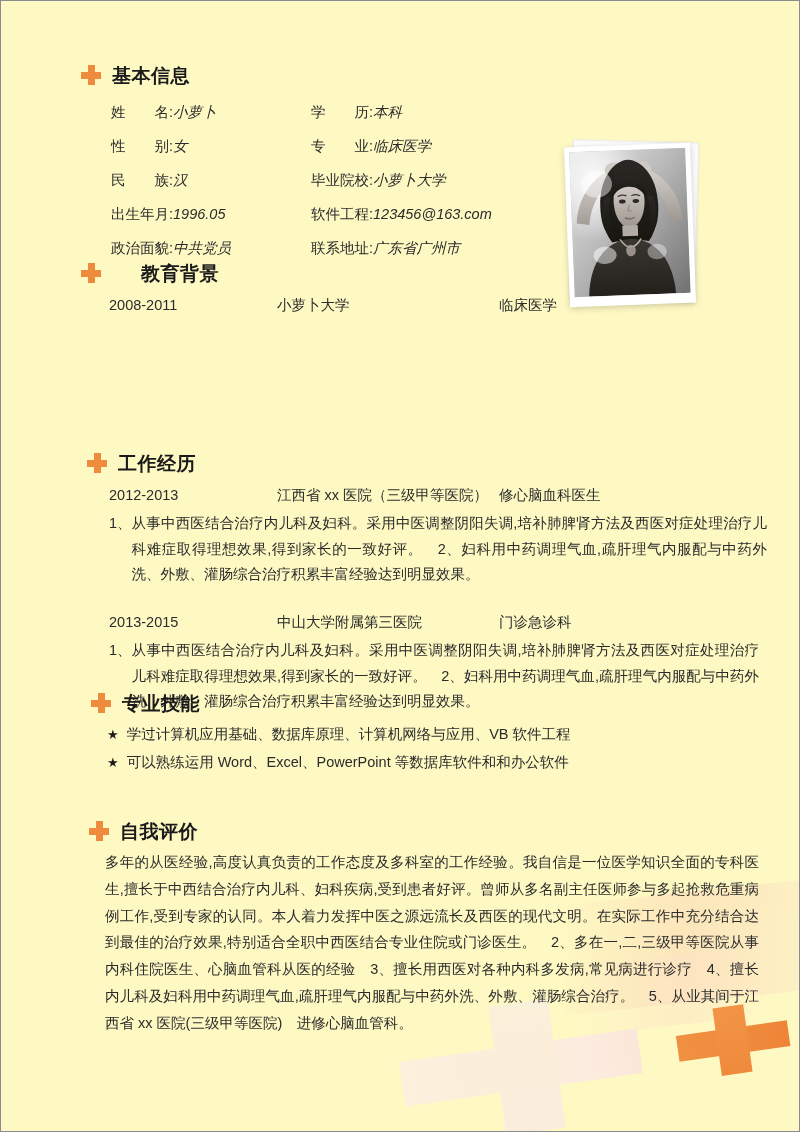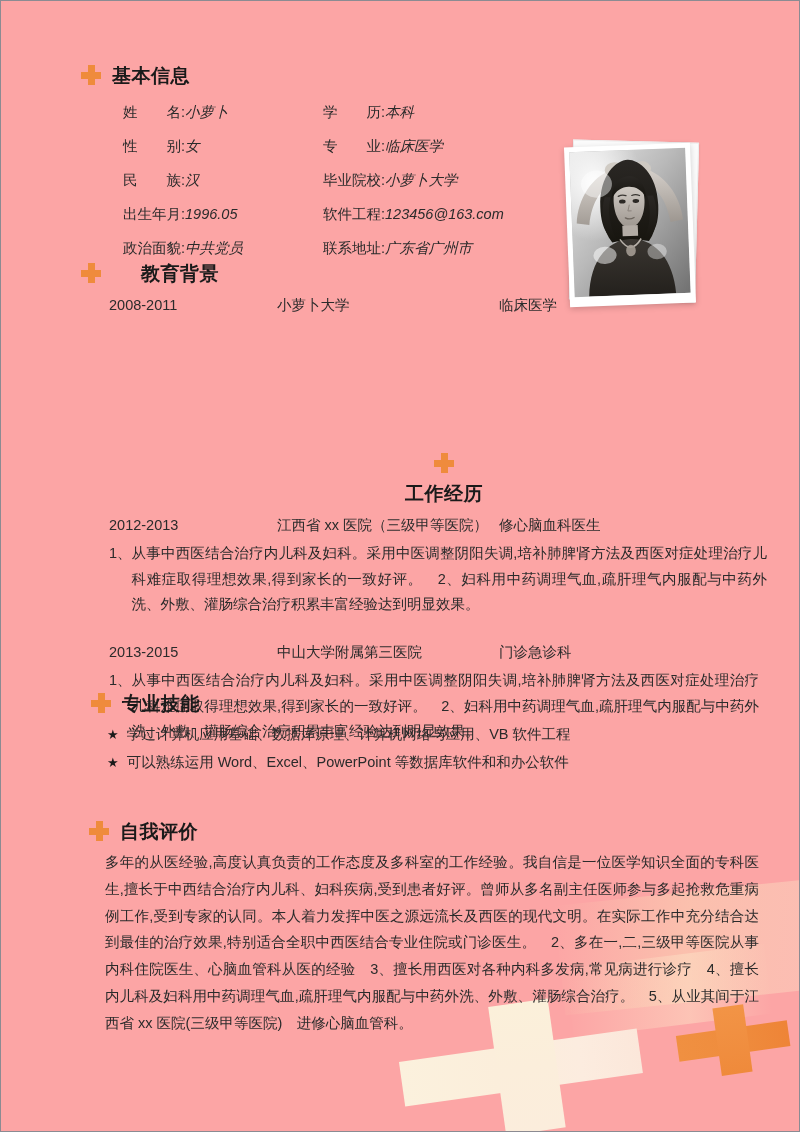--- a/index.html
+++ b/index.html
@@ -8,21 +8,21 @@
     background: #ffffff;
   }
   body {
     font-family: "Liberation Sans", "DejaVu Sans", sans-serif;
     color: #333333;
   }
   #page {
     position: relative;
     width: 800px;
     height: 1132px;
-    background: #fca5a5;
+    background: #fef9c3;
     box-sizing: border-box;
     border: 1px solid #8b8b92;
     overflow: hidden;
   }
 
   
   .deco-layer {
     position: absolute;
     inset: 0;
     overflow: hidden;
@@ -129,21 +129,21 @@
     font-size: 19px;
     font-weight: bold;
     color: #1a1a1a;
     letter-spacing: 0.5px;
     line-height: 1;
   }
 
   
   .info-grid {
     position: absolute;
-    left: 122px;
+    left: 110px;
     top: 30px;
     width: 460px;
   }
   .info-row {
     display: flex;
     height: 34px;
     align-items: center;
     font-size: 14.5px;
     color: #2b2b2b;
   }
@@ -407,21 +407,21 @@
         <span class="sec-title">教育背景</span>
       </div>
       <div class="row3" style="margin-left:108px; margin-top:12px;align-items:flex-end;">
         <span class="c1">2008-2011</span>
         <span class="c2">小萝卜大学</span>
         <span class="c3">临床医学</span>
       </div>
     </div>
 
     <div class="section" style="top:452px;">
-      <div class="sec-head" style="margin-left:86px;flex-direction:column;">
+      <div class="sec-head" style="margin-left:86px;">
         <span class="plus-icon">
             <i class="h"></i>
             <i class="v"></i>
           </span>
         <span class="sec-title"> 工作经历</span>
       </div>
 
       <div style="margin-left:108px; margin-right:34px; margin-top:12px;">
         <div class="row3">
           <span class="c1">2012-2013</span>

